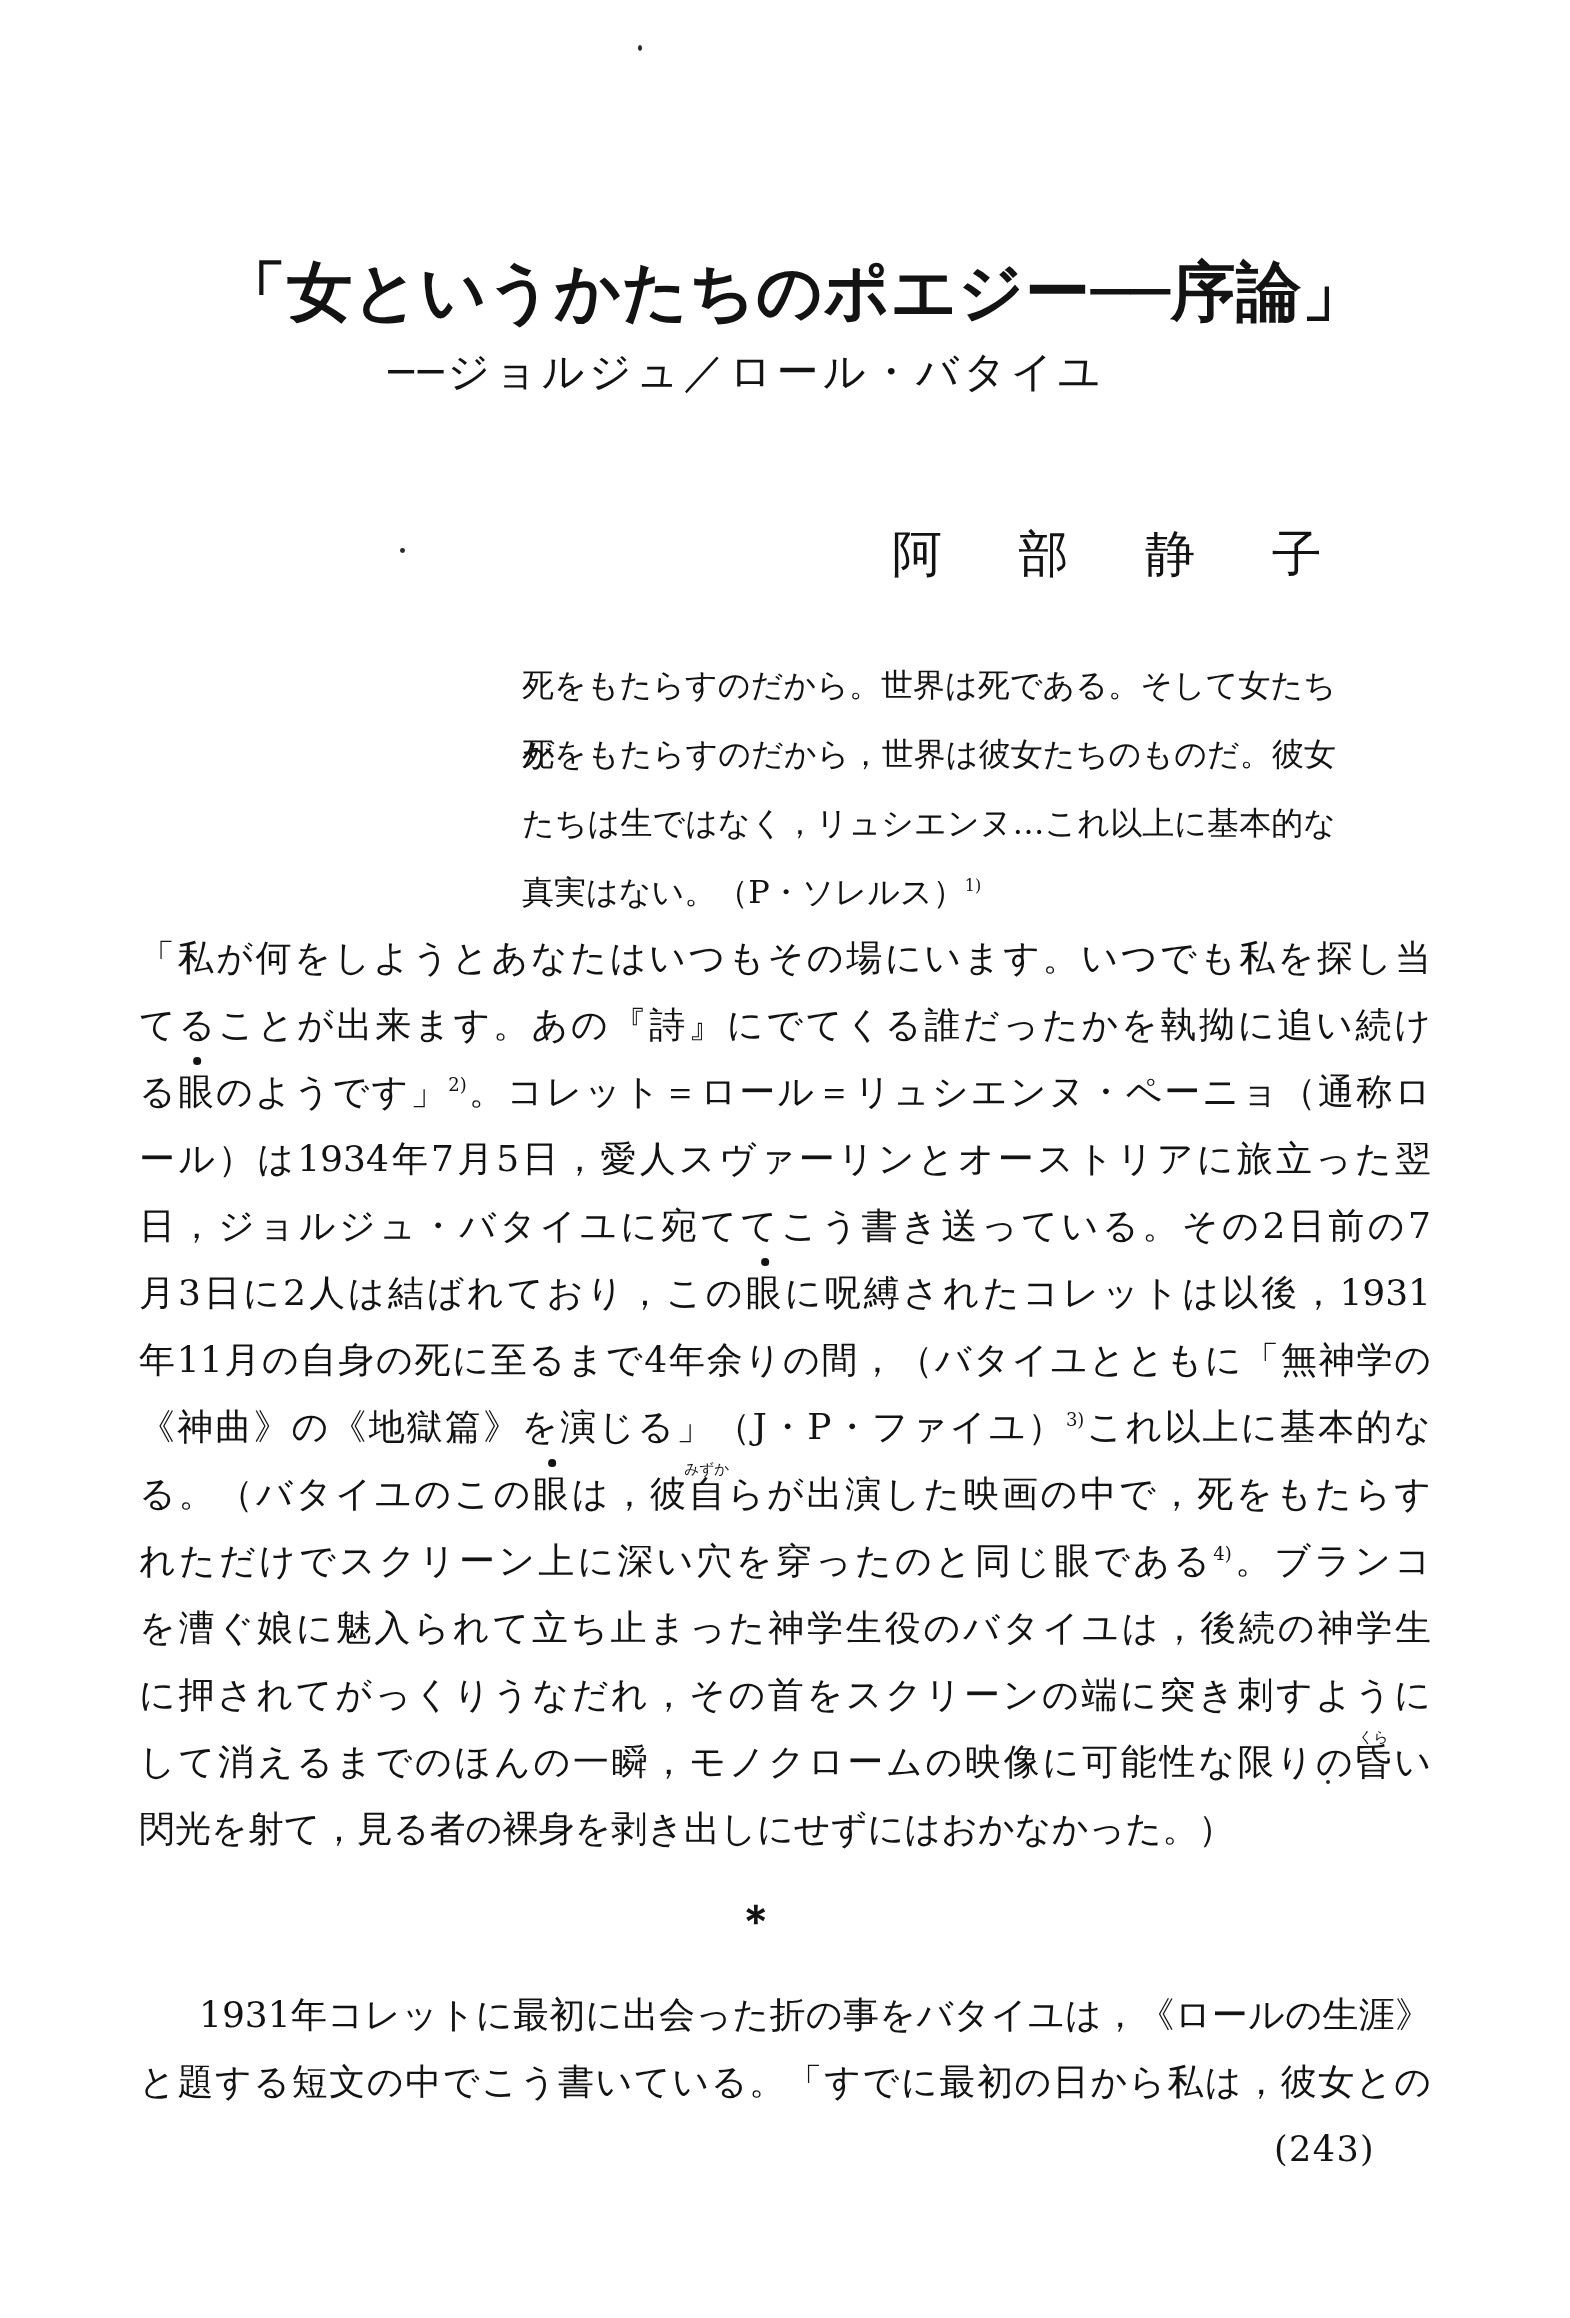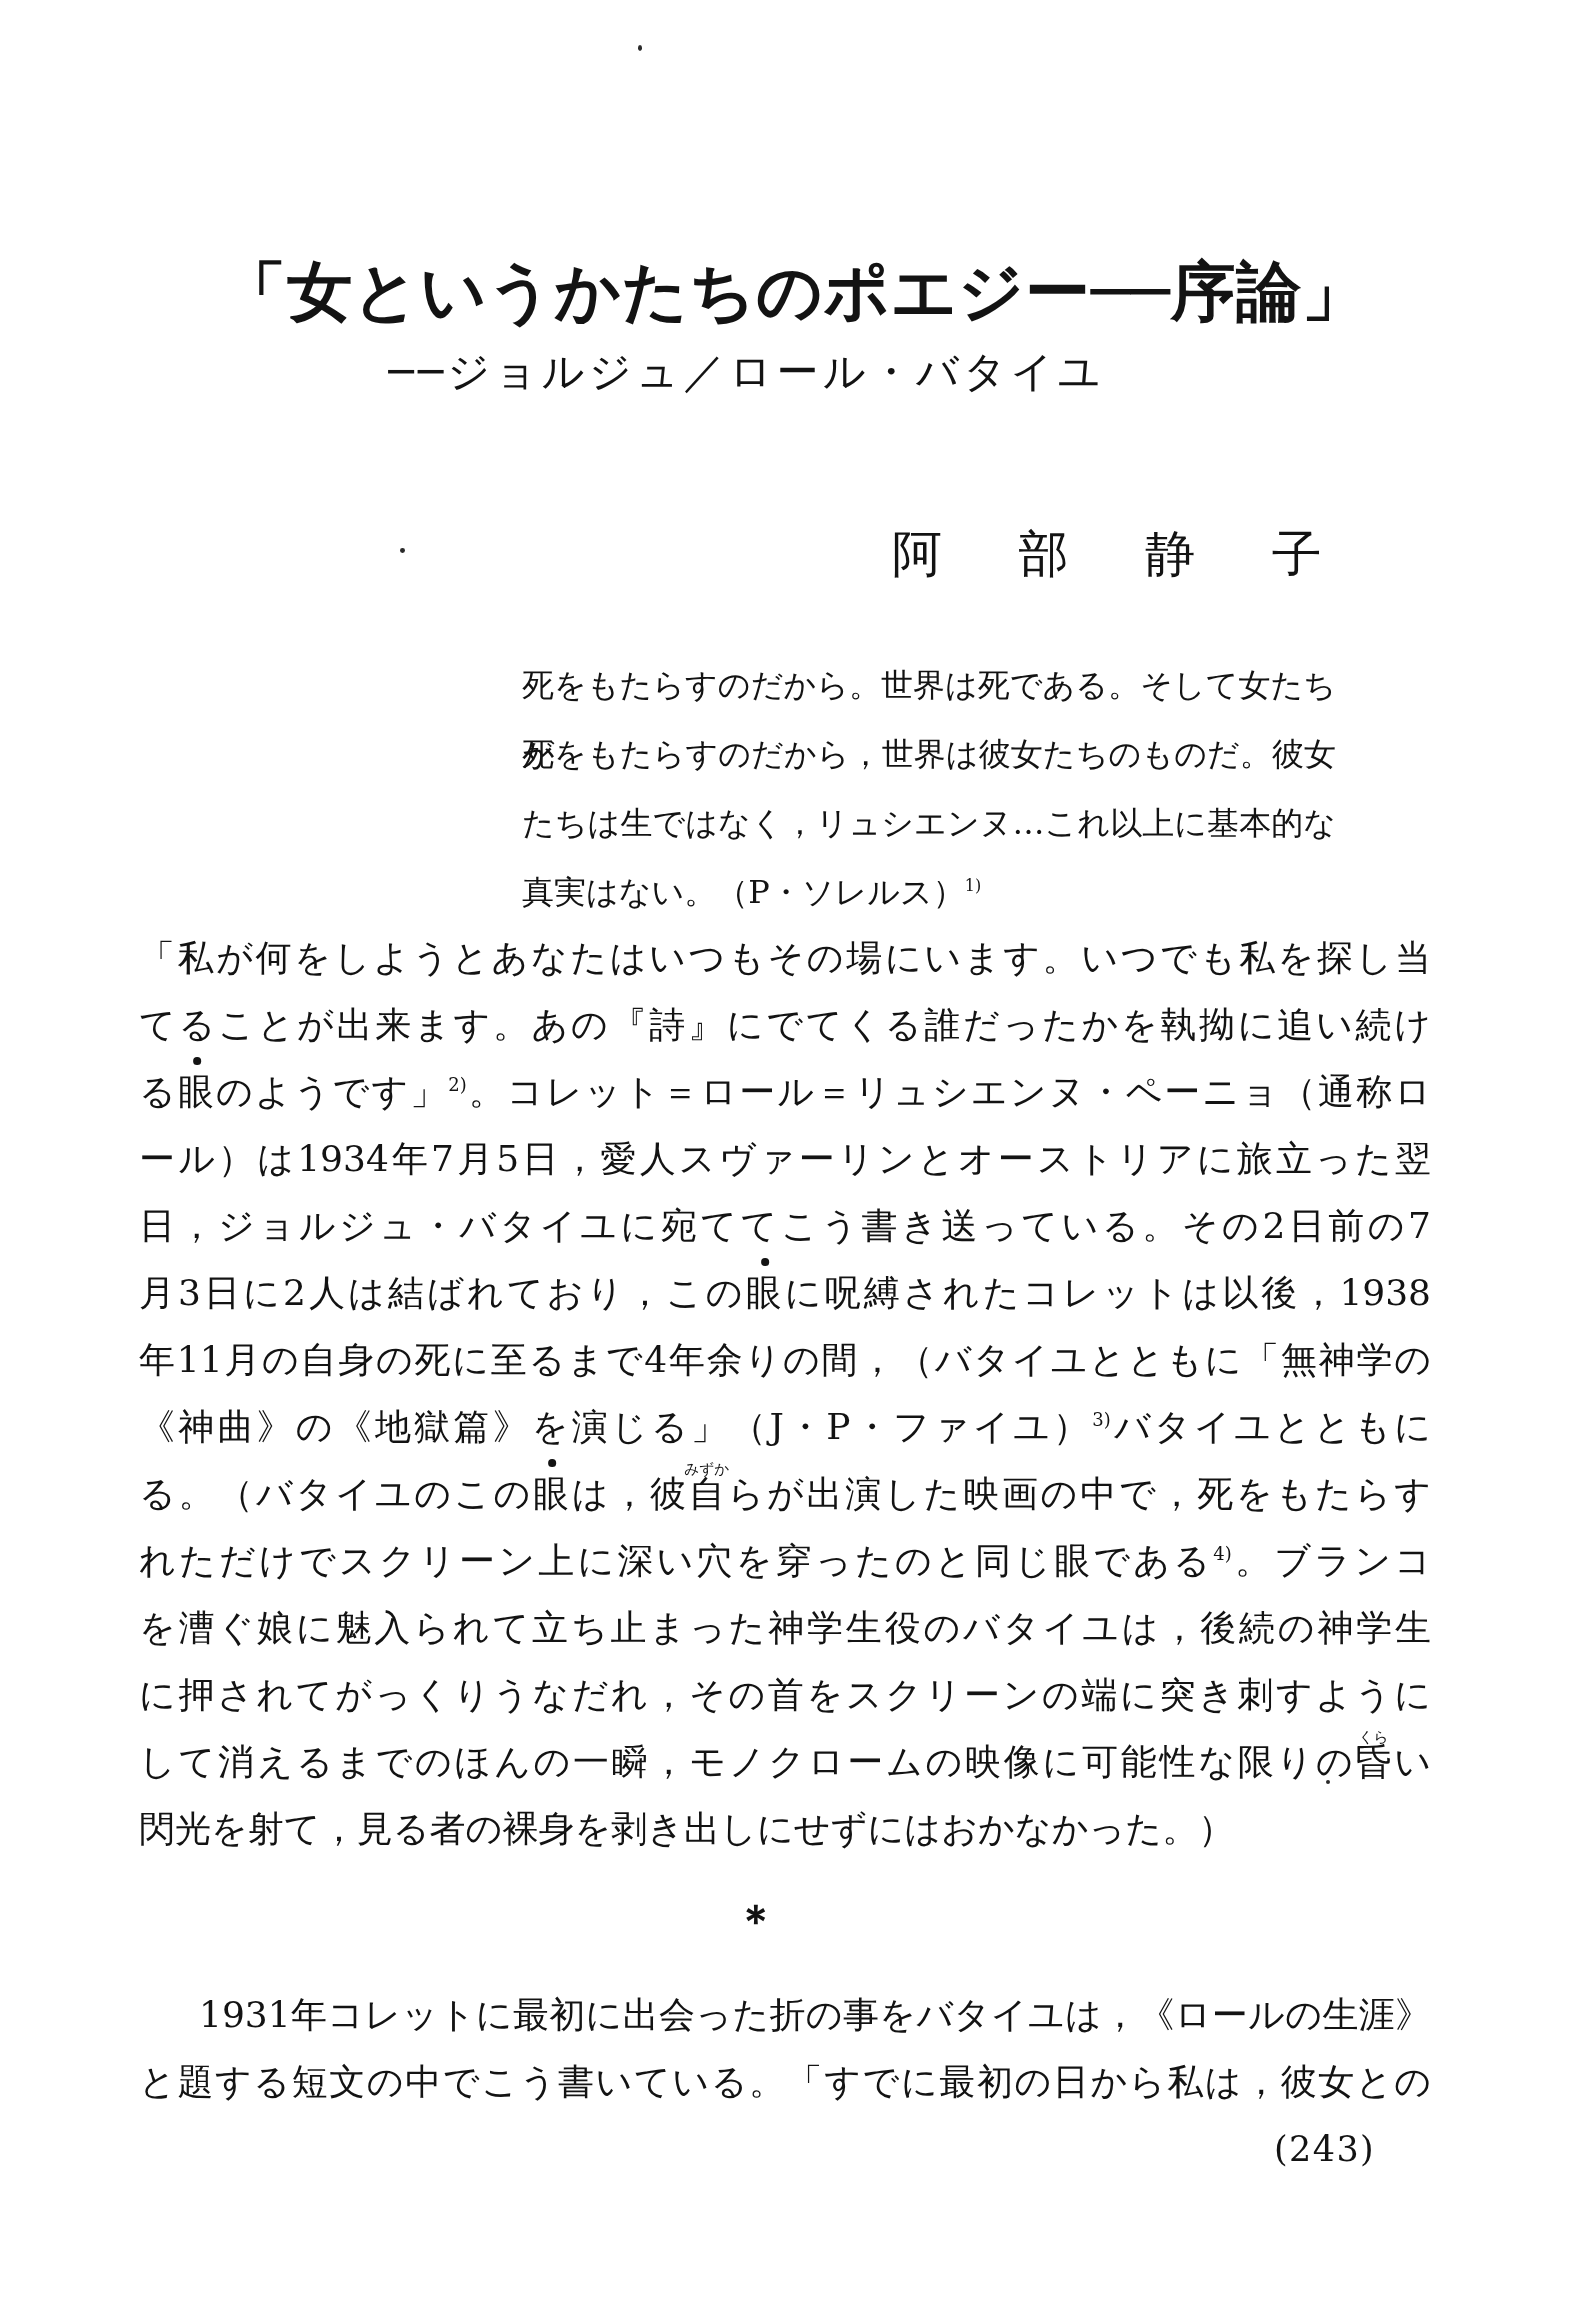--- a/index.html
+++ b/index.html
@@ -120,23 +120,23 @@
     <div class="tline"><span>たちは生ではなく，リュシエンヌ…これ以上に基本的な</span></div>
     <div class="tline end"><span>真実はない。（P・ソレルス）</span><sup>1)</sup></div>
   </div>
 
 <div id="body1" class="abs">
     <div class="tline"><span>「私が何をしようとあなたはいつもその場にいます。いつでも私を探し当</span></div>
     <div class="tline"><span>てることが出来ます。あの『詩』にでてくる誰だったかを執拗に追い続け</span></div>
     <div class="tline"><span>る</span><span class="emph">眼</span><span>のようです」</span><sup>2)</sup><span>。コレット＝ロール＝リュシエンヌ・ペーニョ（通称ロ</span></div>
     <div class="tline"><span>ール）は1934年7月5日，愛人スヴァーリンとオーストリアに旅立った翌</span></div>
     <div class="tline"><span>日，ジョルジュ・バタイユに宛ててこう書き送っている。その2日前の7</span></div>
-    <div class="tline"><span>月3日に2人は結ばれており，この</span><span class="emph">眼</span><span>に呪縛されたコレットは以後，1938</span></div>
+    <div class="tline"><span>月3日に2人は結ばれており，この</span><span class="emph">眼</span><span>に呪縛されたコレットは以後，1931</span></div>
     <div class="tline"><span>年11月の自身の死に至るまで4年余りの間，（バタイユとともに「無神学の</span></div>
-    <div class="tline"><span>《神曲》の《地獄篇》を演じる」（J・P・ファイユ）</span><sup>3)</sup><span>バタイユとともに</span></div>
+    <div class="tline"><span>《神曲》の《地獄篇》を演じる」（J・P・ファイユ）</span><sup>3)</sup><span>これ以上に基本的な</span></div>
     <div class="tline"><span>る。（バタイユのこの</span><span class="emph">眼</span><span>は，彼</span><ruby><span>自</span><rt>みずか</rt></ruby><span>らが出演した映画の中で，死をもたらす</span></div>
     <div class="tline"><span>れただけでスクリーン上に深い穴を穿ったのと同じ眼である</span><sup>4)</sup><span>。ブランコ</span></div>
     <div class="tline"><span>を漕ぐ娘に魅入られて立ち止まった神学生役のバタイユは，後続の神学生</span></div>
     <div class="tline"><span>に押されてがっくりうなだれ，その首をスクリーンの端に突き刺すように</span></div>
     <div class="tline"><span>して消えるまでのほんの一瞬，モノクロームの映像に可能性な限りの</span><ruby><span>昏</span><rt>くら</rt></ruby><span>い</span></div>
     <div class="tline end"><span>閃光を射て，見る者の裸身を剥き出しにせずにはおかなかった。）</span></div>
   </div>
 
 <div id="separator" class="abs">＊</div>
 

